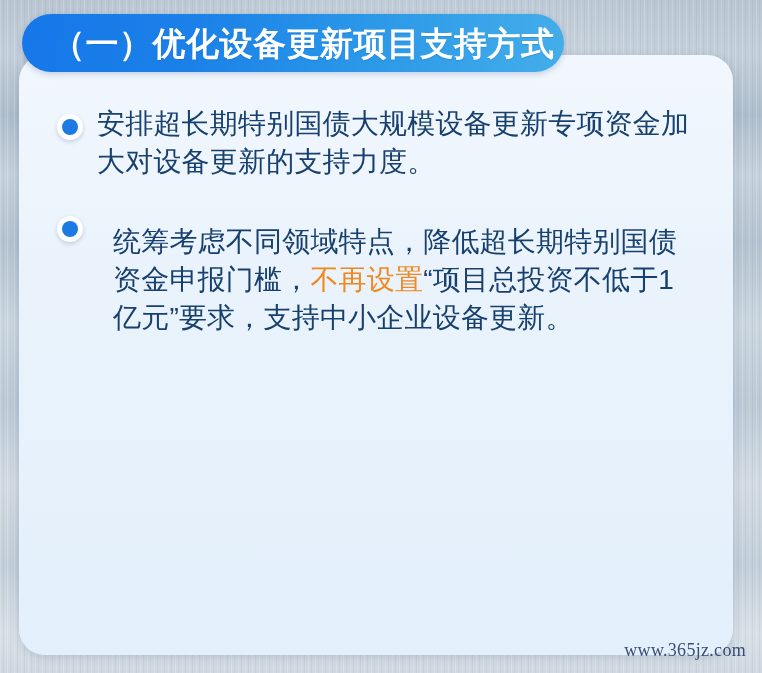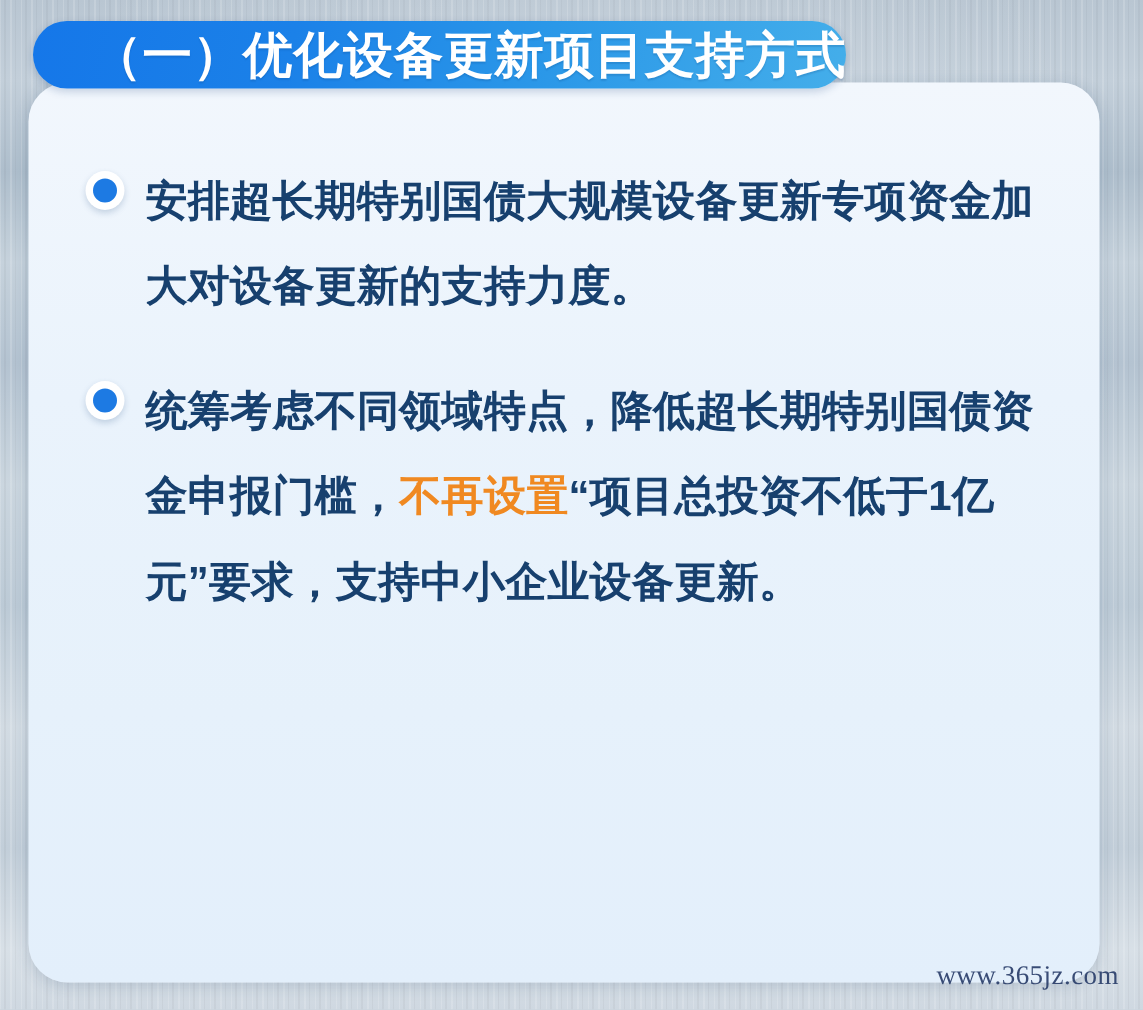--- a/index.html
+++ b/index.html
@@ -72,28 +72,27 @@
     box-shadow: 0 2px 10px rgba(40,70,110,0.18);
     z-index: 2;
   }
 
   
   .header-pill {
     position: absolute;
     left: 22px;
     top: 14px;
     width: 542px;
-    height: 45px;
+    height: 58px;
     border-radius: 29px;
     background: linear-gradient(100deg, #1577e9 0%, #1b81e8 32%, #2a97e8 62%, #44aeea 100%);
     box-shadow: 0 2px 6px rgba(20,60,120,0.22);
     z-index: 3;
     display: flex;
     align-items: center;
-    justify-content: flex-end;
   }
   .header-title {
     color: #ffffff;
     font-size: 33px;
     font-weight: bold;
     letter-spacing: 0.5px;
     padding-left: 30px;
     line-height: 1;
     white-space: nowrap;
     text-shadow: 0 1px 1px rgba(10,60,120,0.18);
@@ -129,22 +128,22 @@
     position: absolute;
     left: 5px; top: 5px;
     width: 16px; height: 16px;
     border-radius: 50%;
     background: #1d7ae3;
   }
 
   .bullet-text {
     color: #17406e;
     font-size: 28px;
-    font-weight: bold;
-    line-height: 57px;
+    font-weight: normal;
+    line-height: 38px;
     letter-spacing: 0.2px;
     flex: 1 1 auto;
   }
   .hl { color: #f08921; }
 
   
   .watermark {
     position: absolute;
     right: 16px;
     bottom: 12px;
@@ -163,21 +162,21 @@
 
   <div class="card">
 
     <div class="list">
         <div class="bullet-row">
           <span class="bullet-dot"></span>
           <p class="bullet-text" style="margin: 0px;"><span>安排超长期特别国债大规模设备更新专项资金加大对设备更新的支持力度。</span></p>
         </div>
         <div class="bullet-row">
           <span class="bullet-dot"></span>
-          <p class="bullet-text" style="margin: 0px;"><span>统筹考虑不同领域特点，降低超长期特别国债资金申报门槛，</span><span class="hl">不再设置</span><span>“项目总投资不低于1亿元”要求，支持中小企业设备更新。</span></p>
+          <p class="bullet-text" style="margin: 16px;"><span>统筹考虑不同领域特点，降低超长期特别国债资金申报门槛，</span><span class="hl">不再设置</span><span>“项目总投资不低于1亿元”要求，支持中小企业设备更新。</span></p>
         </div>
       </div>
 
   </div>
 
   <div class="header-pill">
     <div class="header-title">（一）优化设备更新项目支持方式</div>
   </div>
 
   <div class="watermark">www.365jz.com</div>

